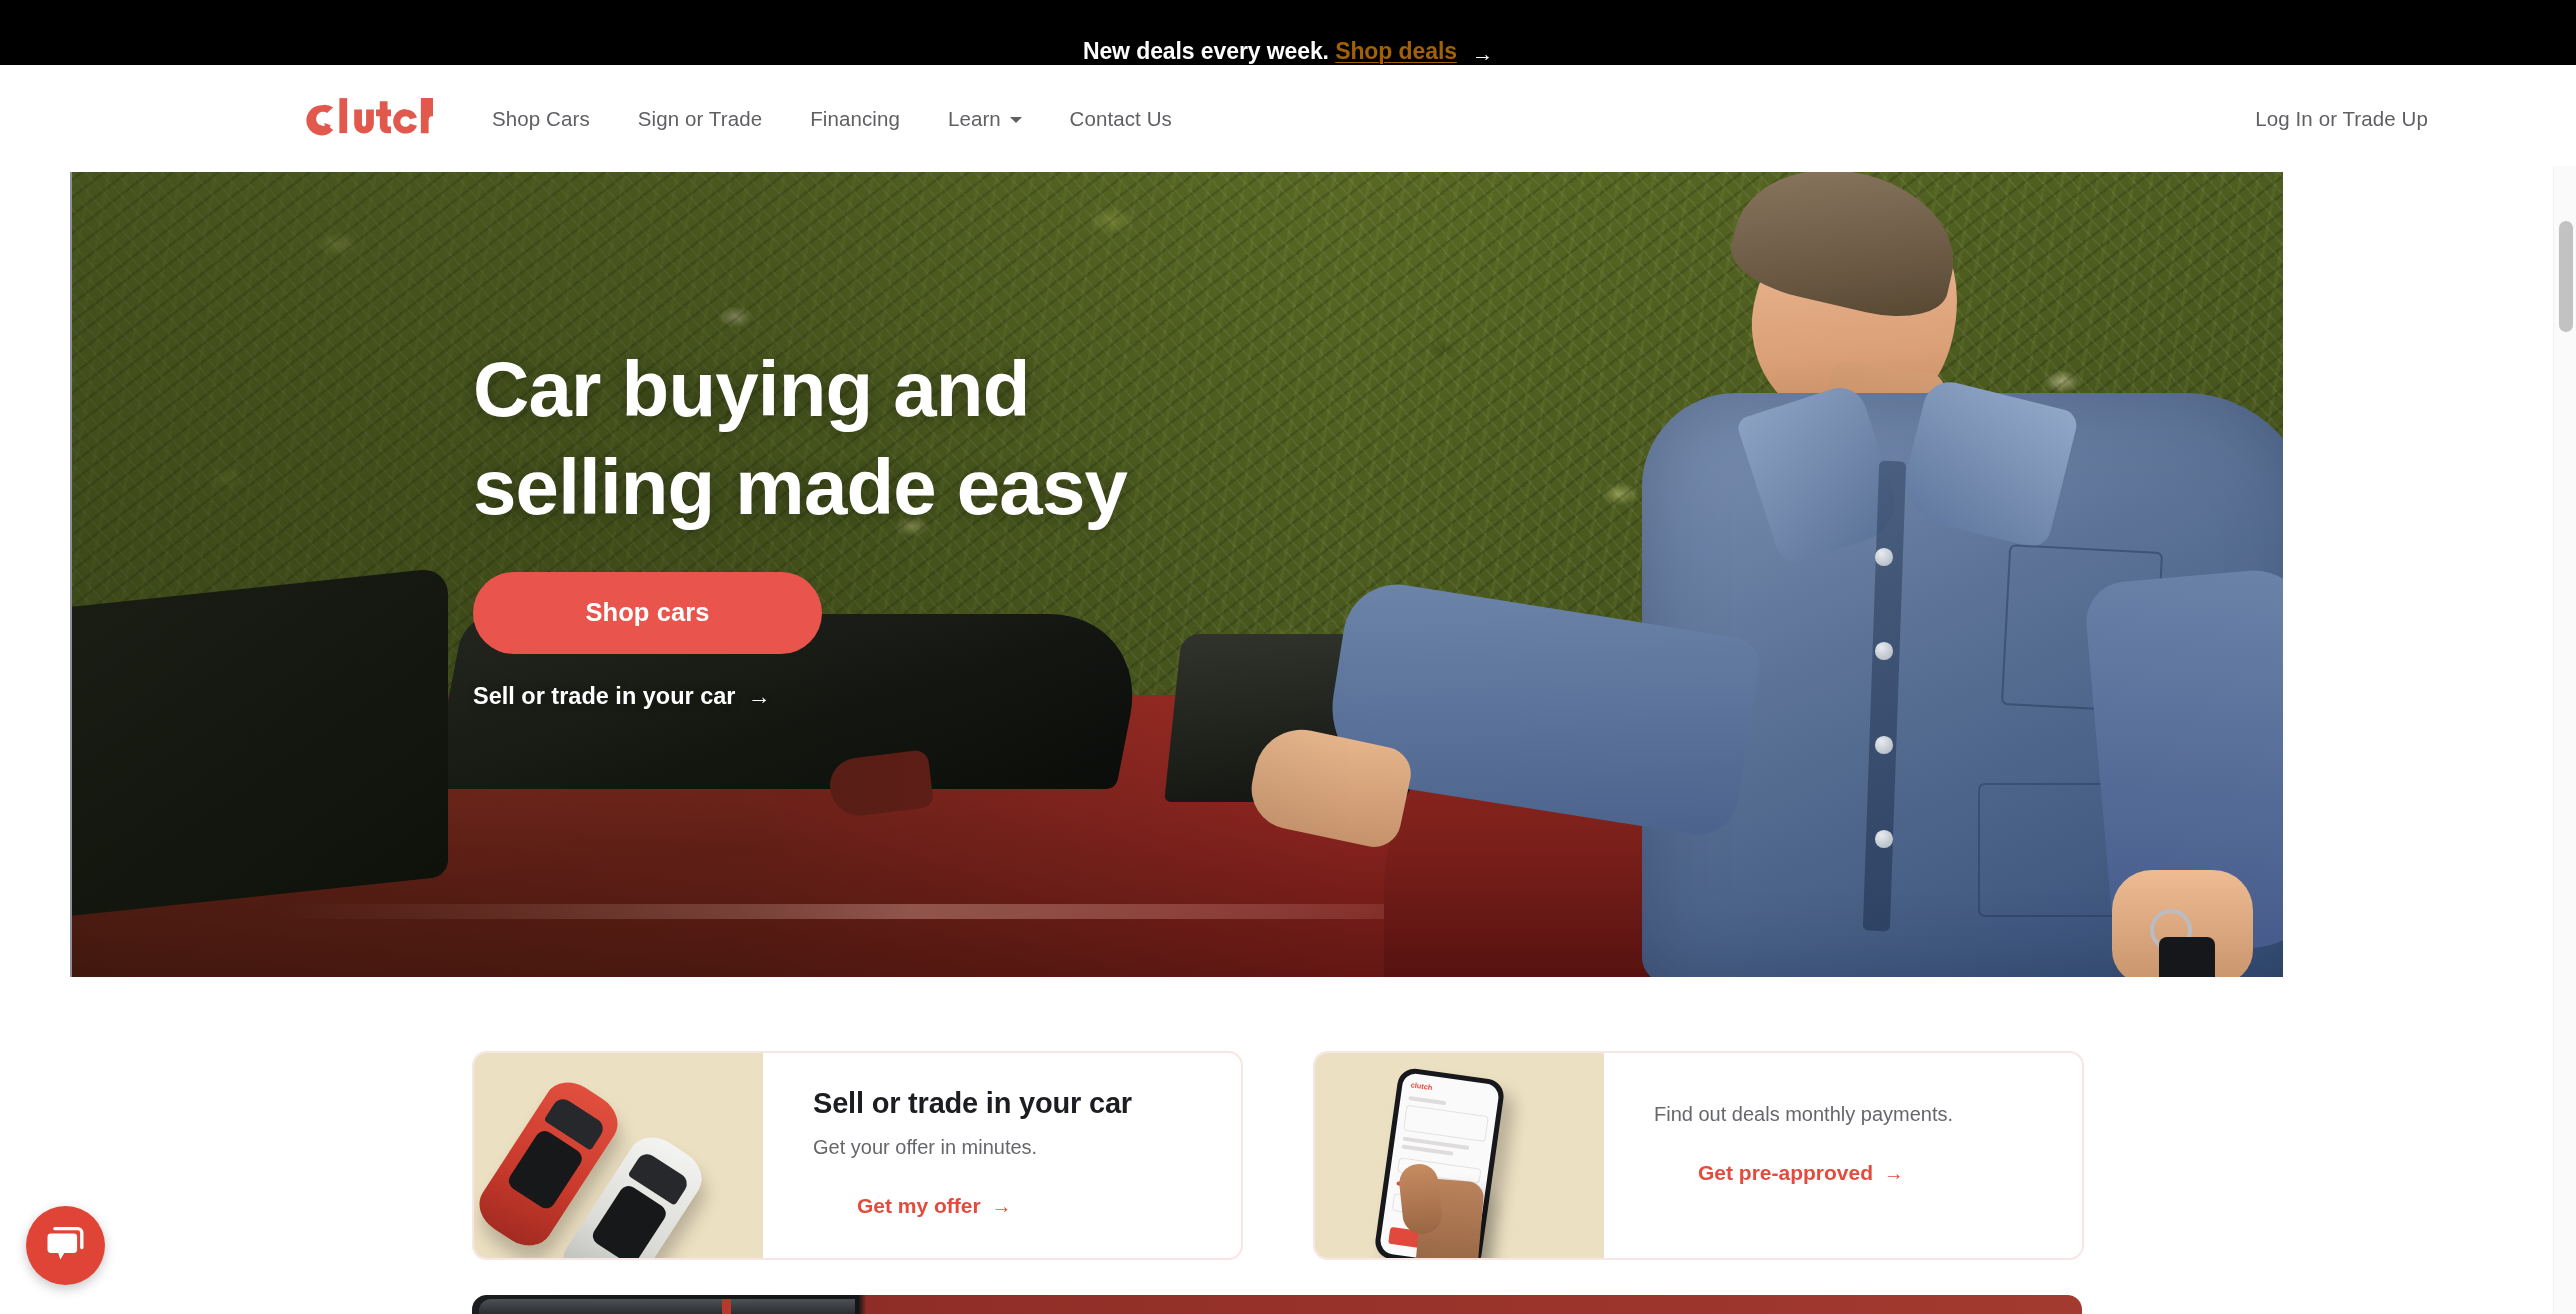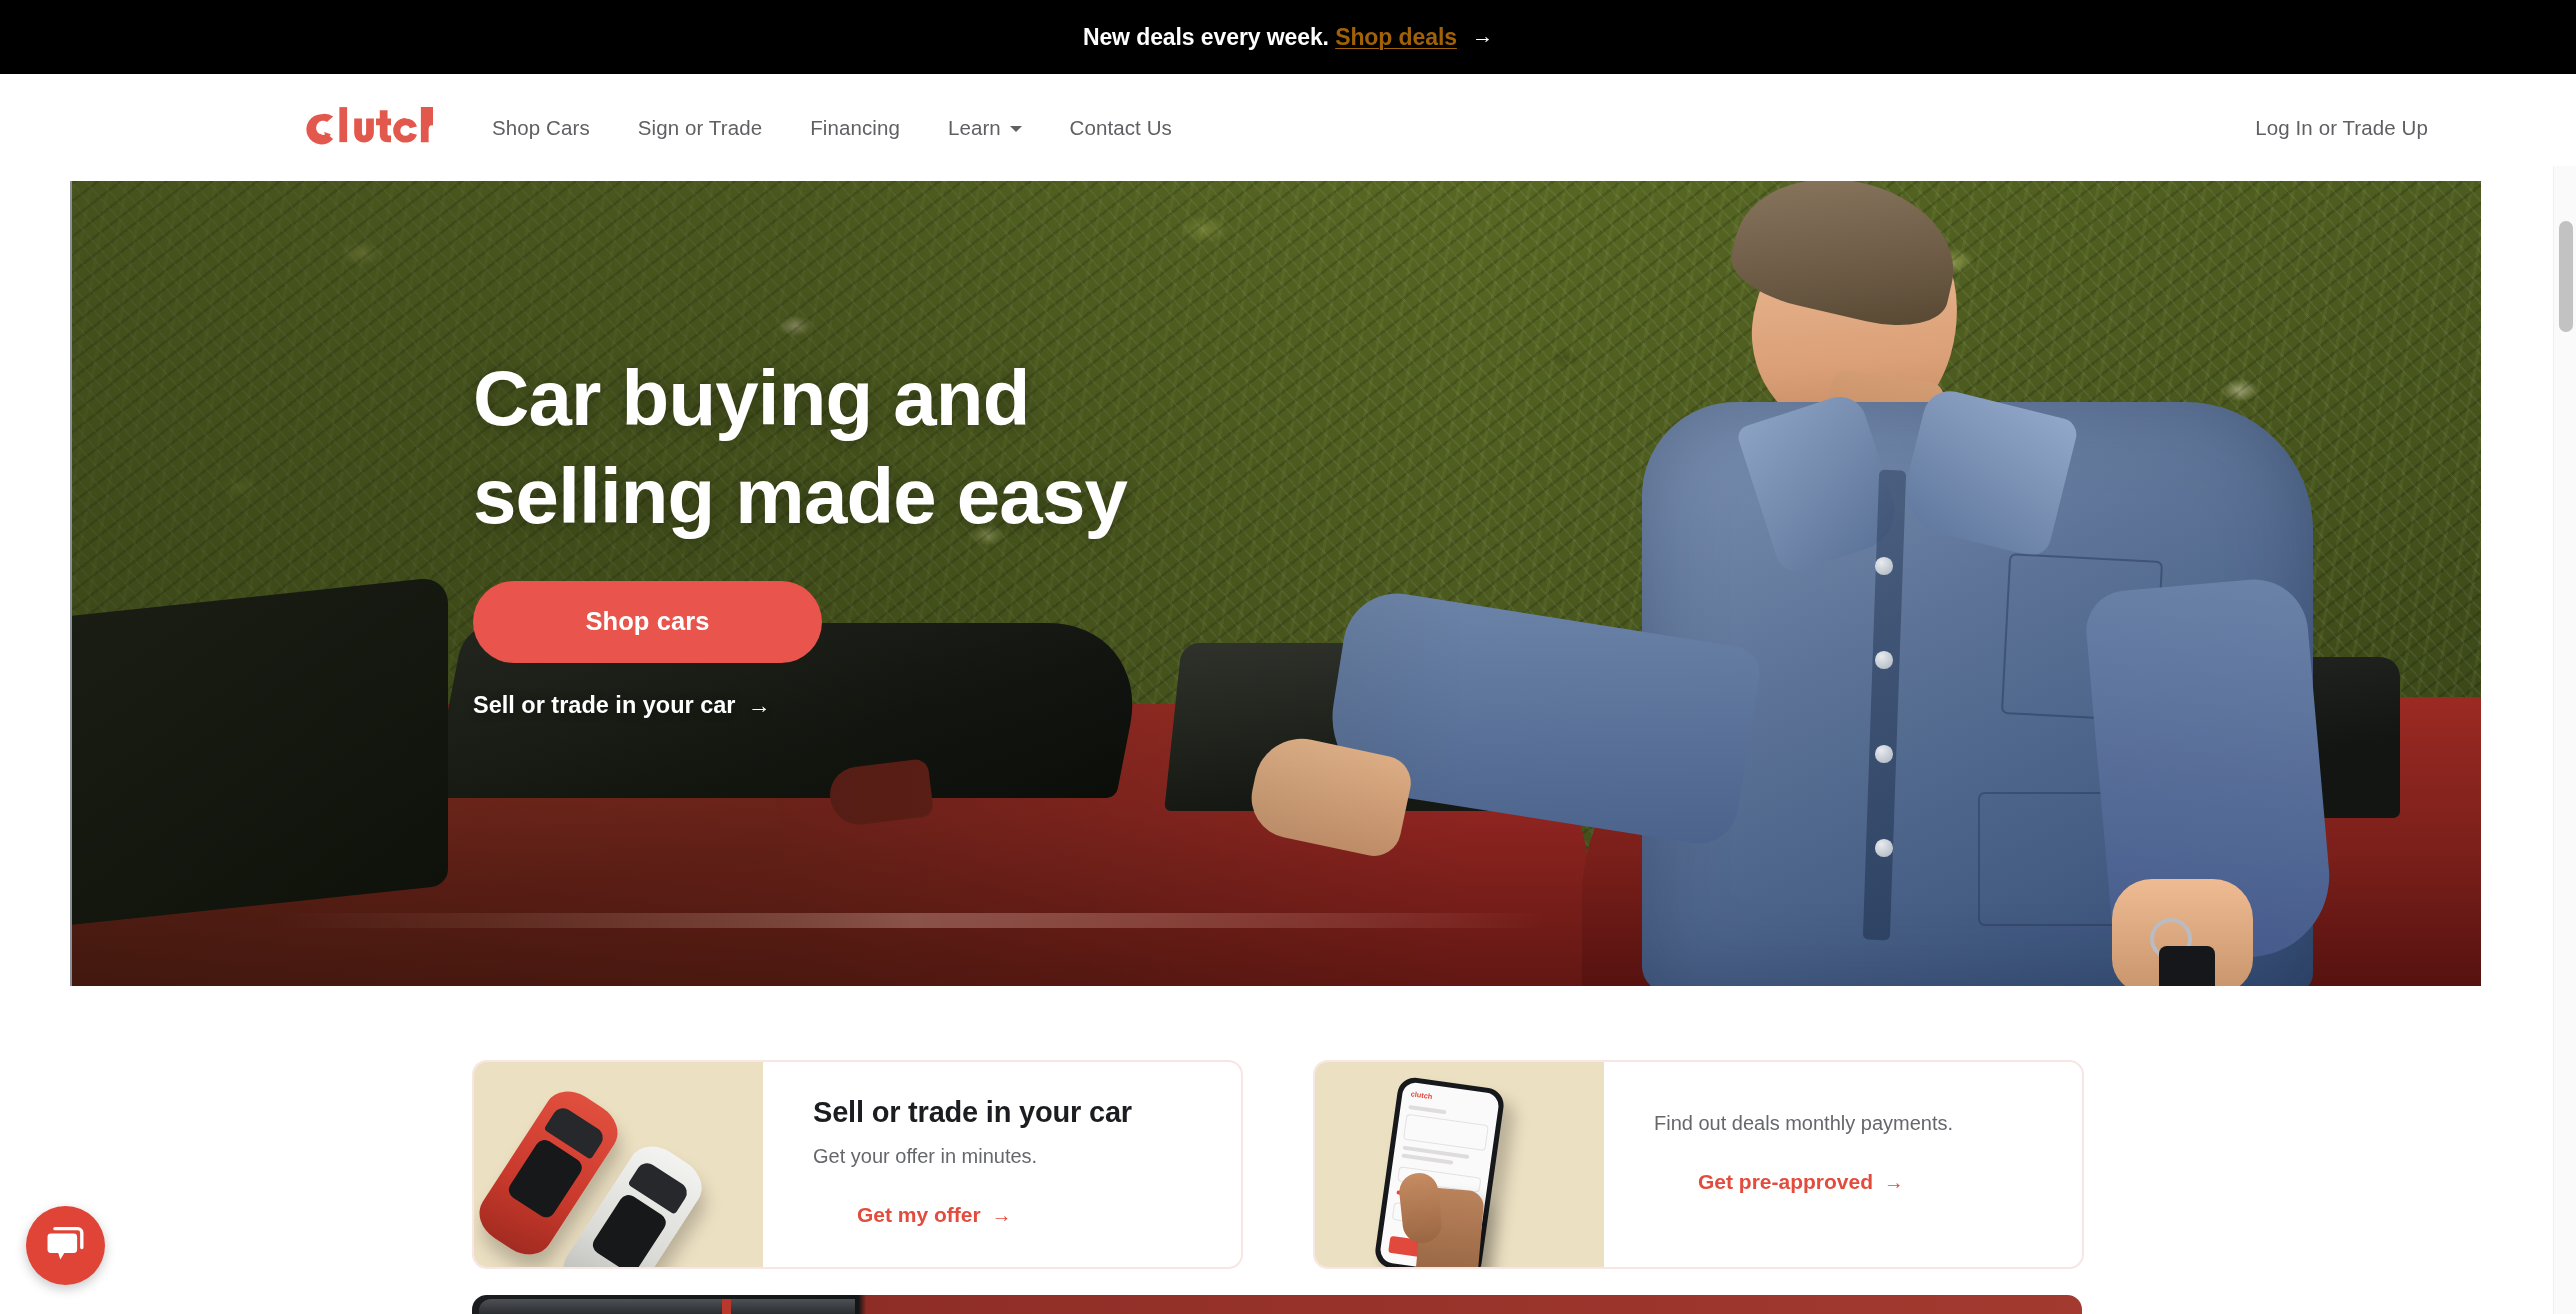--- a/index.html
+++ b/index.html
@@ -6,25 +6,25 @@
   html, body {
     width: 2576px; height: 1314px;
     overflow: hidden;
     background: #ffffff;
     font-family: "Liberation Sans", sans-serif;
     -webkit-font-smoothing: antialiased;
   }
 
   
   .promo-banner {
-    height: 74px;
+    height: 65px;
     background: #000000;
     color: #ffffff;
     display: flex;
-    align-items: center;
+    align-items: flex-end;
     justify-content: center;
     gap: 0;
     font-size: 23px;
     font-weight: 700;
     letter-spacing: -0.1px;
   }
   .promo-banner .promo-text { white-space: pre; }
   .promo-banner .promo-link {
     text-decoration: underline;
     text-underline-offset: 3.4px;
@@ -88,21 +88,21 @@
     cursor: pointer;
     white-space: nowrap;
     padding-right: 94px;
     letter-spacing: 0.1px;
   }
 
   
   .hero {
     position: relative;
     margin: 0 0 0 70px;
-    width: 2411px;
+    width: 2213px;
     height: 805px;
     overflow: hidden;
     background: #be185d;
     border-left: 2.7px solid #8b8f97;
   }
   
   .ivy {
     position: absolute; inset: 0;
     background-color: #5a6b24;
     background-image:

